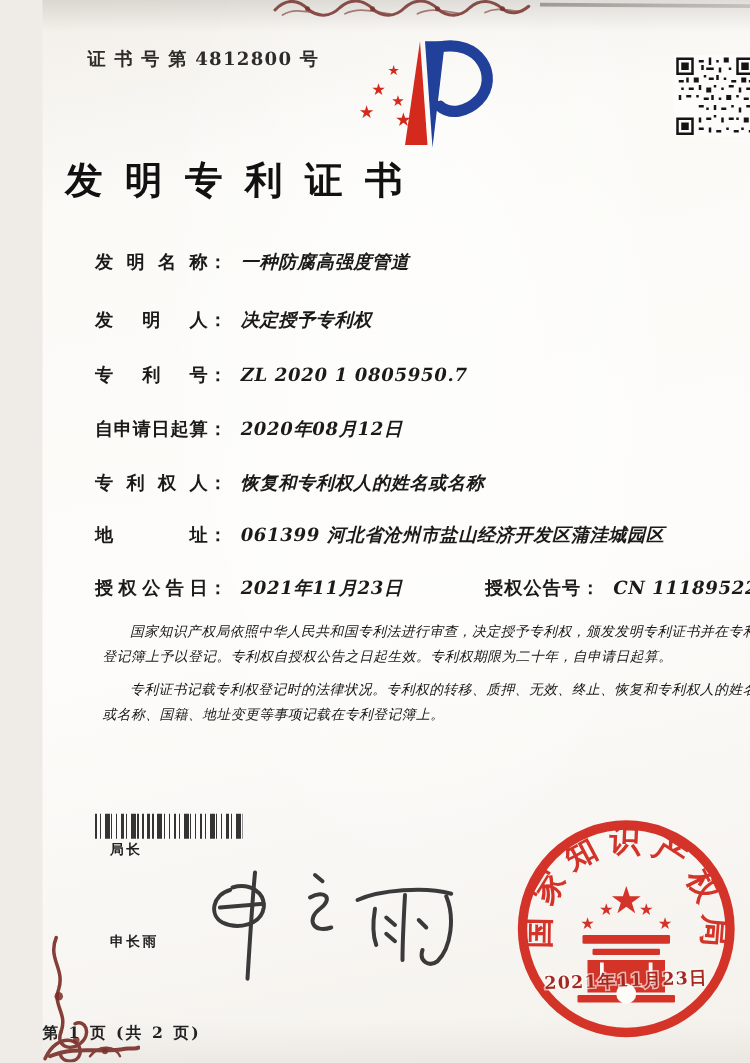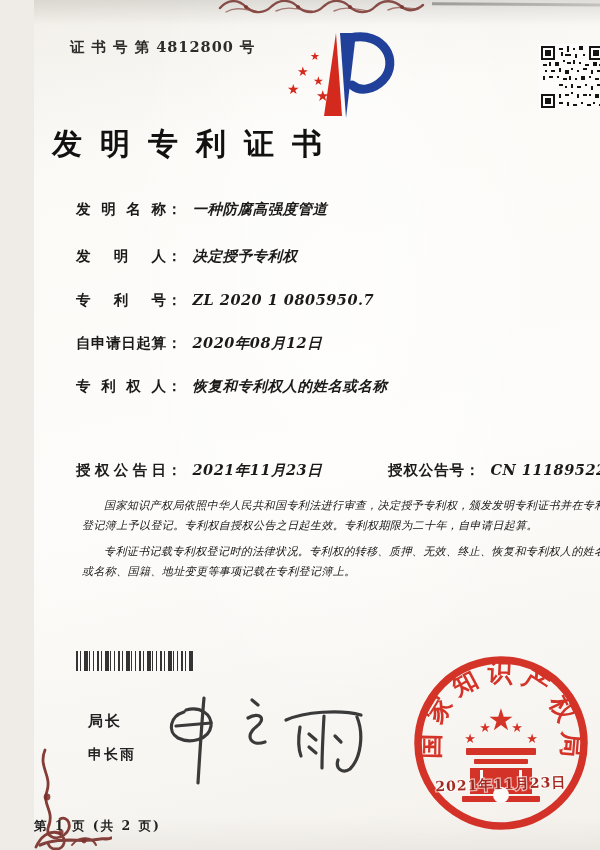--- a/index.html
+++ b/index.html
@@ -51,22 +51,22 @@
     font-size:11px;line-height:1.78;color:#171614;font-style:italic;font-weight:500;
   }
   .body-text p{margin:0 0 7px 0;text-indent:2em;letter-spacing:.4px;}
   .barcode{
     position:absolute;left:42px;top:651px;width:118px;height:20px;opacity:.88;
     background:repeating-linear-gradient(90deg,
       #191919 0 2px,#fdfcfa 2px 4px,#191919 4px 5px,#fdfcfa 5px 8px,
       #191919 8px 12px,#fdfcfa 12px 13px,#191919 13px 14px,#fdfcfa 14px 17px,
       #191919 17px 18px,#fdfcfa 18px 21px);
   }
-  .sig-title{position:absolute;left:54px;top:712px;font-size:15px;font-weight:700;color:#222;letter-spacing:2px;}
-  .sig-name{position:absolute;left:54px;top:746px;font-size:14px;font-weight:700;color:#222;letter-spacing:2px;}
+  .sig-title{position:absolute;left:54px;top:672px;font-size:11px;font-weight:700;color:#222;letter-spacing:2px;}
+  .sig-name{position:absolute;left:54px;top:746px;font-size:11px;font-weight:700;color:#222;letter-spacing:2px;}
   .signature{position:absolute;left:118px;top:686px;}
   .seal{position:absolute;left:372px;top:648px;}
   .footer{
     position:absolute;left:0;top:818px;width:440px;text-align:left;
     font-size:12.5px;color:#222;letter-spacing:2px;font-weight:700;
   }
   .orn-top{position:absolute;left:182px;top:-2px;}
   .orn-left{position:absolute;left:0;top:545px;}
   .orn-br{position:absolute;left:541px;top:757px;}
 </style>
@@ -230,20 +230,23 @@
   </div>
   <div class="field-row" style="top:291px">
     <span class="flabel">专利号</span><span class="fcolon">：</span><span class="fvalue">ZL 2020 1 0805950.7</span>
   </div>
   <div class="field-row" style="top:334px">
     <span class="flabel">自申请日起算</span><span class="fcolon">：</span><span class="fvalue">2020年08月12日</span>
   </div>
   <div class="field-row" style="top:377px">
     <span class="flabel">专利权人</span><span class="fcolon">：</span><span class="fvalue">恢复和专利权人的姓名或名称</span>
   </div>
+  <div class="field-row" style="top:419px">
+    <span class="flabel">地址</span><span class="fcolon">：</span><span class="fvalue">061399 河北省沧州市盐山经济开发区蒲洼城园区</span>
+  </div>
 
   <div class="field-row" style="top:461px;width:558px">
     <span class="flabel">授权公告日</span><span class="fcolon">：</span><span class="fvalue">2021年11月23日</span>
     <span class="grant-col2">
       <span class="flabel">授权公告号</span><span class="fcolon">：</span><span class="fvalue">CN 111895223 B</span>
     </span>
   </div>
 
   <div class="body-text">
     <p>国家知识产权局依照中华人民共和国专利法进行审查，决定授予专利权，颁发发明专利证书并在专利登记簿上予以登记。专利权自授权公告之日起生效。专利权期限为二十年，自申请日起算。</p>

